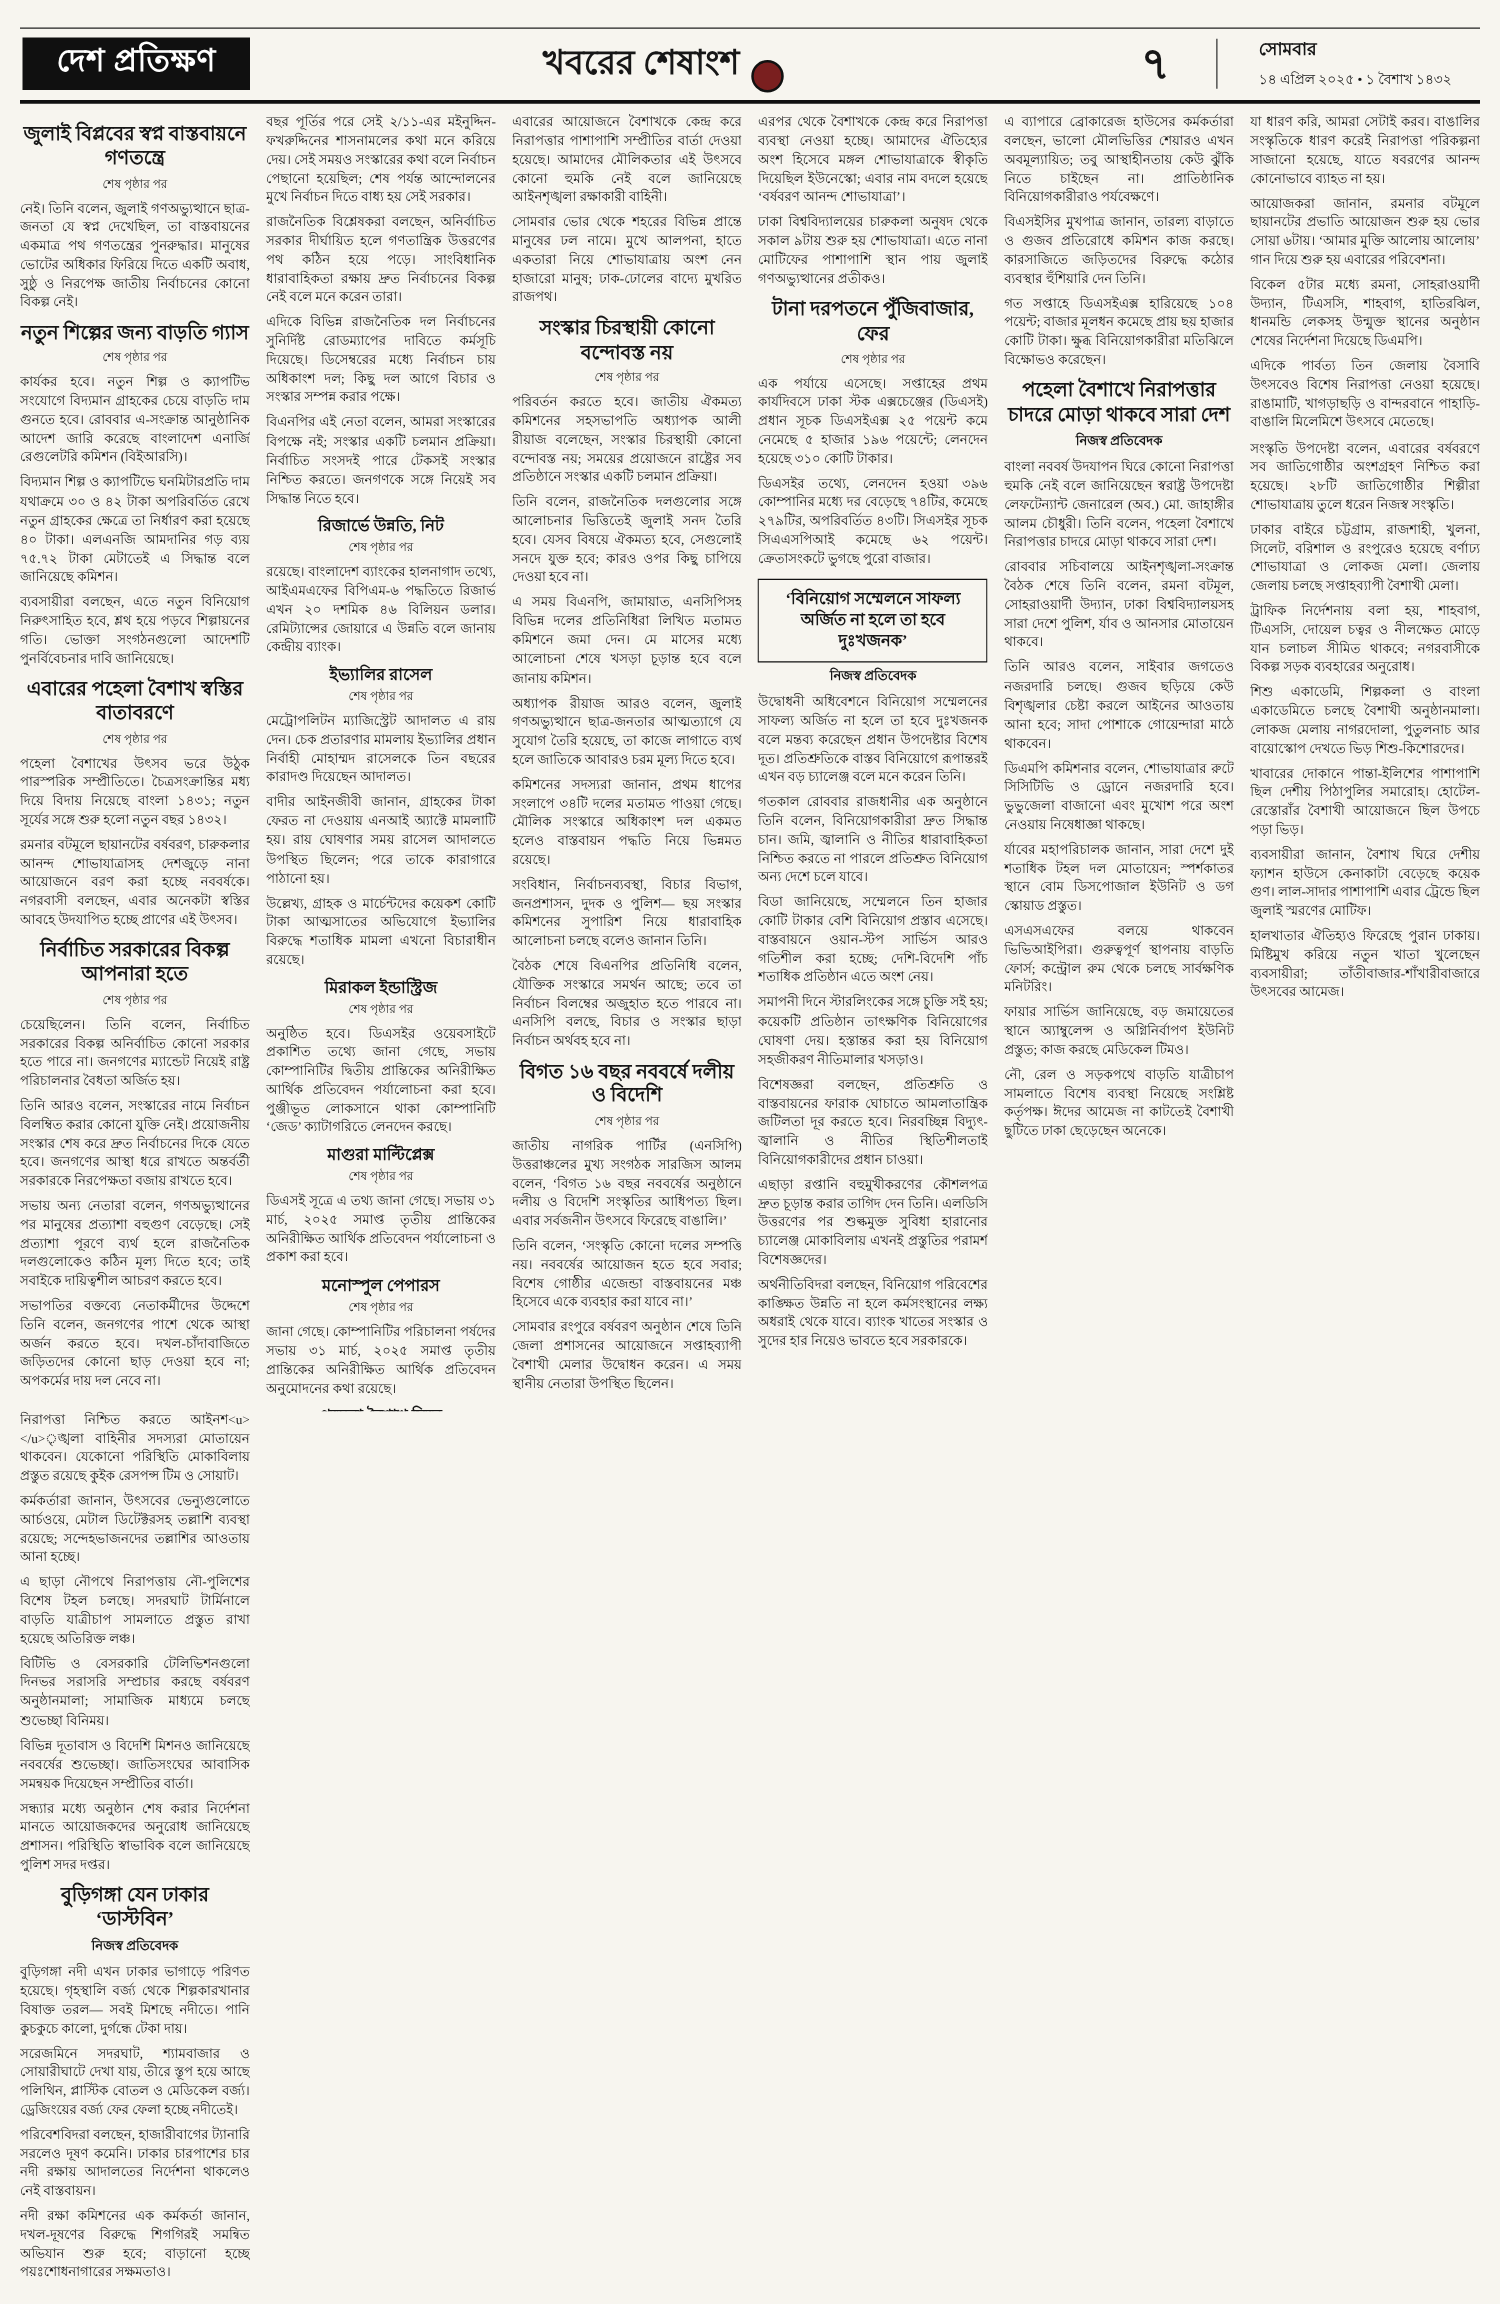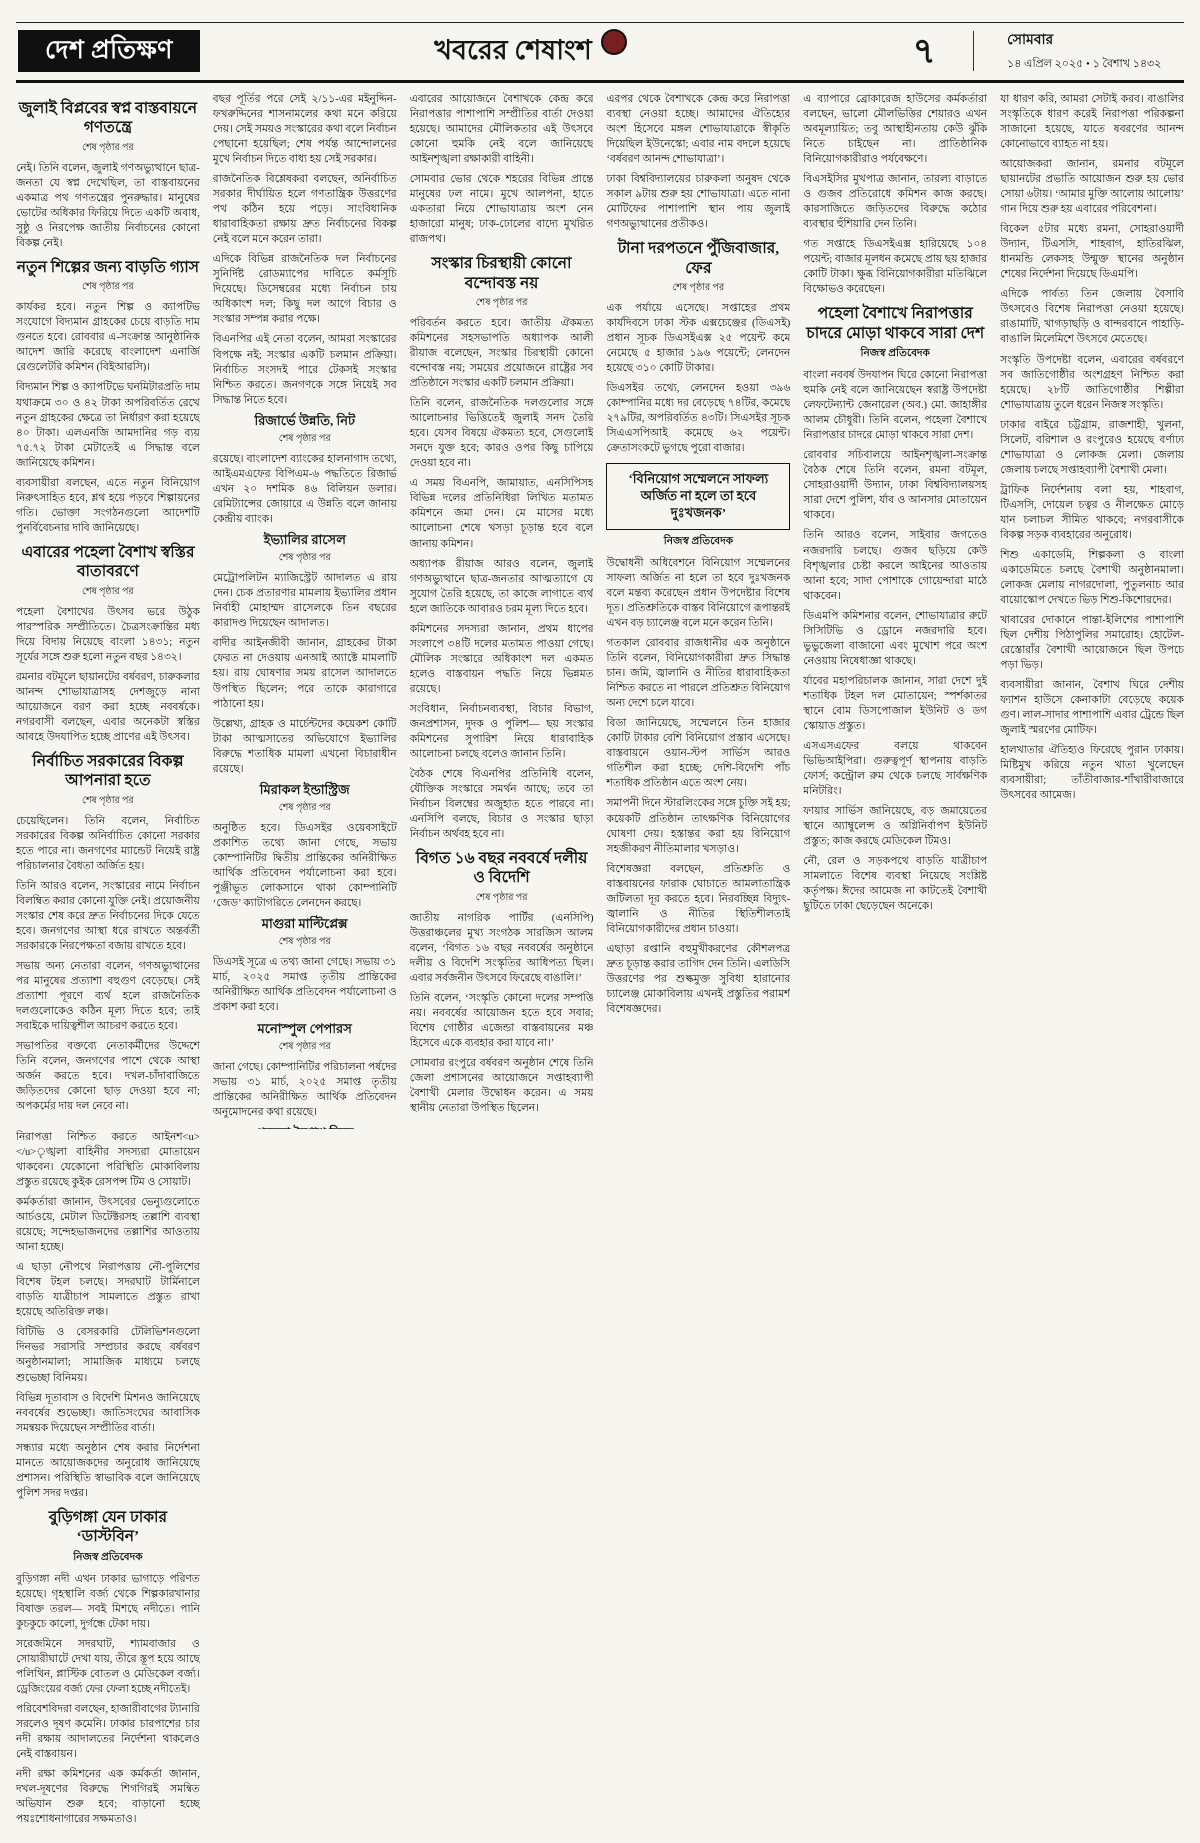--- a/index.html
+++ b/index.html
@@ -15,21 +15,21 @@
     display:flex; align-items:center;
     border-top:1px solid #222; border-bottom:3px solid #111;
     padding:5px 2px 6px; gap:23px;
   }
   .nameplate {
     background:var(--nameplate-bg,#101010); color:#fff;
     padding:7px 16px 9px; font-weight:bold; font-size:25px; line-height:1.05;
     min-width:150px; text-align:center; letter-spacing:.5px;
   }
   .spacer1 { flex:1; } .spacer2 { flex:1.2; }
-  .section-wrap { display:flex; align-items:flex-start; }
+  .section-wrap { display:flex; align-items:flex-end; }
   .section-title { font-size:27px; font-weight:bold; white-space:nowrap; }
   .emblem {
     width:22px; height:22px; border-radius:50%;
     background:var(--accent,#7a1f1f); border:2px solid #111;
     display:inline-block; margin-left:9px;
   }
   .pagenum { font-size:36px; font-weight:bold; padding:0 14px; line-height:1; }
   .head-divider { width:1px; height:40px; background:#333; }
   .datewrap { padding-left:10px; min-width:175px; }
   .day { font-weight:bold; font-size:14px; }
@@ -151,20 +151,21 @@
         <p class="para">এক পর্যায়ে এসেছে। সপ্তাহের প্রথম কার্যদিবসে ঢাকা স্টক এক্সচেঞ্জের (ডিএসই) প্রধান সূচক ডিএসইএক্স ২৫ পয়েন্ট কমে নেমেছে ৫ হাজার ১৯৬ পয়েন্টে; লেনদেন হয়েছে ৩১০ কোটি টাকার।</p>
         <p class="para">ডিএসইর তথ্যে, লেনদেন হওয়া ৩৯৬ কোম্পানির মধ্যে দর বেড়েছে ৭৪টির, কমেছে ২৭৯টির, অপরিবর্তিত ৪৩টি। সিএসইর সূচক সিএএসপিআই কমেছে ৬২ পয়েন্ট। ক্রেতাসংকটে ভুগছে পুরো বাজার।</p>
         <div class="quote-box">‘বিনিয়োগ সম্মেলনে সাফল্য অর্জিত না হলে তা হবে দুঃখজনক’</div>
         <div class="byline">নিজস্ব প্রতিবেদক</div>
         <p class="para">উদ্বোধনী অধিবেশনে বিনিয়োগ সম্মেলনের সাফল্য অর্জিত না হলে তা হবে দুঃখজনক বলে মন্তব্য করেছেন প্রধান উপদেষ্টার বিশেষ দূত। প্রতিশ্রুতিকে বাস্তব বিনিয়োগে রূপান্তরই এখন বড় চ্যালেঞ্জ বলে মনে করেন তিনি।</p>
         <p class="para">গতকাল রোববার রাজধানীর এক অনুষ্ঠানে তিনি বলেন, বিনিয়োগকারীরা দ্রুত সিদ্ধান্ত চান। জমি, জ্বালানি ও নীতির ধারাবাহিকতা নিশ্চিত করতে না পারলে প্রতিশ্রুত বিনিয়োগ অন্য দেশে চলে যাবে।</p>
         <p class="para">বিডা জানিয়েছে, সম্মেলনে তিন হাজার কোটি টাকার বেশি বিনিয়োগ প্রস্তাব এসেছে। বাস্তবায়নে ওয়ান-স্টপ সার্ভিস আরও গতিশীল করা হচ্ছে; দেশি-বিদেশি পাঁচ শতাধিক প্রতিষ্ঠান এতে অংশ নেয়।</p>
         <p class="para">সমাপনী দিনে স্টারলিংকের সঙ্গে চুক্তি সই হয়; কয়েকটি প্রতিষ্ঠান তাৎক্ষণিক বিনিয়োগের ঘোষণা দেয়। হস্তান্তর করা হয় বিনিয়োগ সহজীকরণ নীতিমালার খসড়াও।</p>
         <p class="para">বিশেষজ্ঞরা বলছেন, প্রতিশ্রুতি ও বাস্তবায়নের ফারাক ঘোচাতে আমলাতান্ত্রিক জটিলতা দূর করতে হবে। নিরবচ্ছিন্ন বিদ্যুৎ-জ্বালানি ও নীতির স্থিতিশীলতাই বিনিয়োগকারীদের প্রধান চাওয়া।</p>
         <p class="para">এছাড়া রপ্তানি বহুমুখীকরণের কৌশলপত্র দ্রুত চূড়ান্ত করার তাগিদ দেন তিনি। এলডিসি উত্তরণের পর শুল্কমুক্ত সুবিধা হারানোর চ্যালেঞ্জ মোকাবিলায় এখনই প্রস্তুতির পরামর্শ বিশেষজ্ঞদের।</p>
+        <p class="para">অর্থনীতিবিদরা বলছেন, বিনিয়োগ পরিবেশের কাঙ্ক্ষিত উন্নতি না হলে কর্মসংস্থানের লক্ষ্য অধরাই থেকে যাবে। ব্যাংক খাতের সংস্কার ও সুদের হার নিয়েও ভাবতে হবে সরকারকে।</p>
       </div>
       <div class="col">
         <p class="para">এ ব্যাপারে ব্রোকারেজ হাউসের কর্মকর্তারা বলছেন, ভালো মৌলভিত্তির শেয়ারও এখন অবমূল্যায়িত; তবু আস্থাহীনতায় কেউ ঝুঁকি নিতে চাইছেন না। প্রাতিষ্ঠানিক বিনিয়োগকারীরাও পর্যবেক্ষণে।</p>
         <p class="para">বিএসইসির মুখপাত্র জানান, তারল্য বাড়াতে ও গুজব প্রতিরোধে কমিশন কাজ করছে। কারসাজিতে জড়িতদের বিরুদ্ধে কঠোর ব্যবস্থার হুঁশিয়ারি দেন তিনি।</p>
         <p class="para">গত সপ্তাহে ডিএসইএক্স হারিয়েছে ১০৪ পয়েন্ট; বাজার মূলধন কমেছে প্রায় ছয় হাজার কোটি টাকা। ক্ষুব্ধ বিনিয়োগকারীরা মতিঝিলে বিক্ষোভও করেছেন।</p>
         <div class="headline">পহেলা বৈশাখে নিরাপত্তার চাদরে মোড়া থাকবে সারা দেশ</div>
         <div class="byline">নিজস্ব প্রতিবেদক</div>
         <p class="para">বাংলা নববর্ষ উদযাপন ঘিরে কোনো নিরাপত্তা হুমকি নেই বলে জানিয়েছেন স্বরাষ্ট্র উপদেষ্টা লেফটেন্যান্ট জেনারেল (অব.) মো. জাহাঙ্গীর আলম চৌধুরী। তিনি বলেন, পহেলা বৈশাখে নিরাপত্তার চাদরে মোড়া থাকবে সারা দেশ।</p>
         <p class="para">রোববার সচিবালয়ে আইনশৃঙ্খলা-সংক্রান্ত বৈঠক শেষে তিনি বলেন, রমনা বটমূল, সোহরাওয়ার্দী উদ্যান, ঢাকা বিশ্ববিদ্যালয়সহ সারা দেশে পুলিশ, র্যাব ও আনসার মোতায়েন থাকবে।</p>
         <p class="para">তিনি আরও বলেন, সাইবার জগতেও নজরদারি চলছে। গুজব ছড়িয়ে কেউ বিশৃঙ্খলার চেষ্টা করলে আইনের আওতায় আনা হবে; সাদা পোশাকে গোয়েন্দারা মাঠে থাকবেন।</p>

